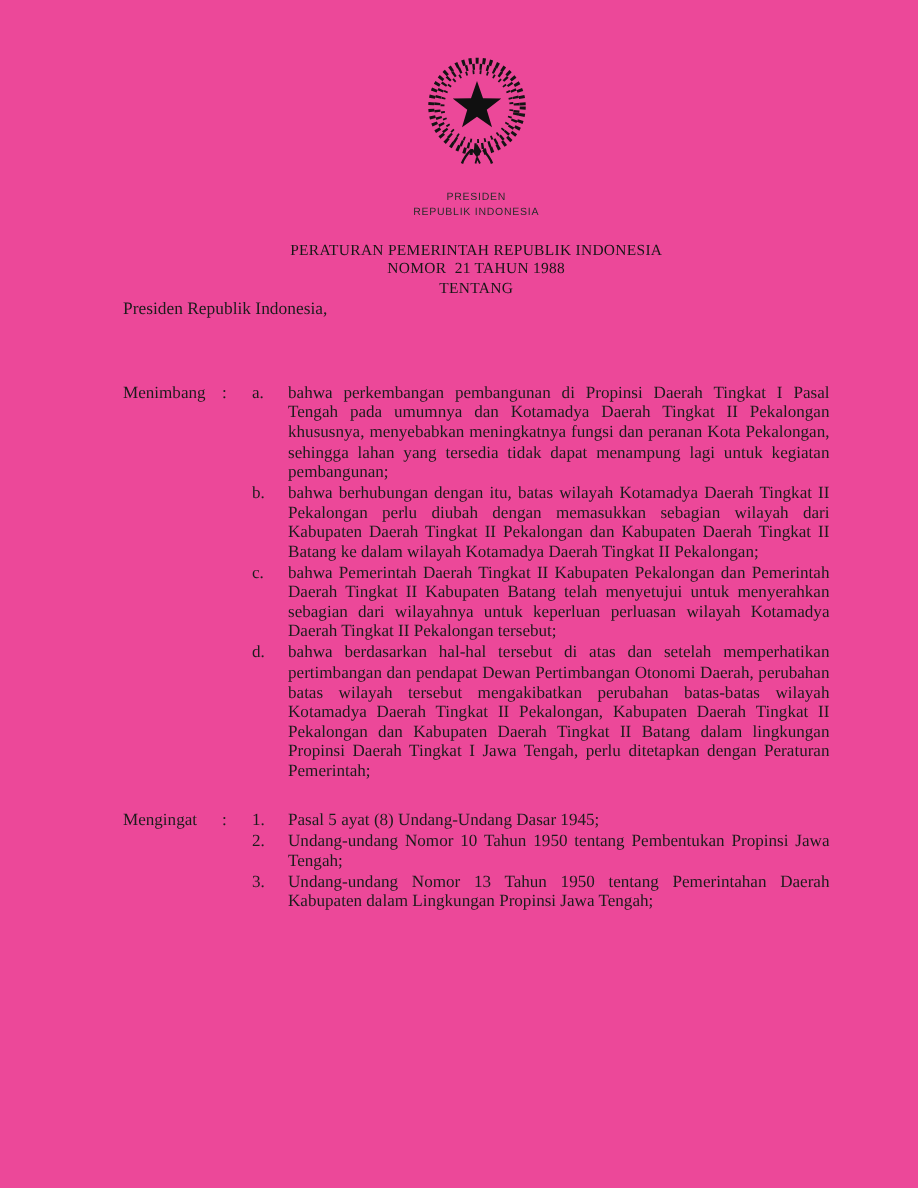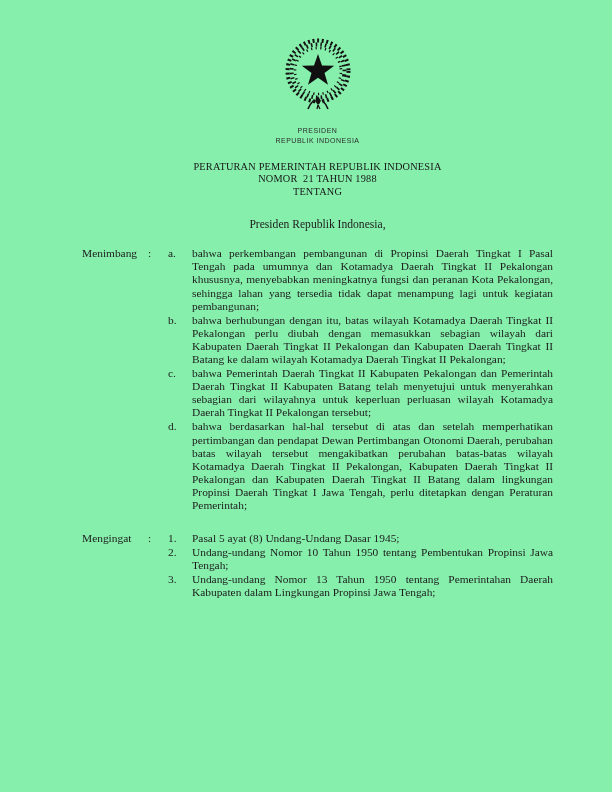--- a/index.html
+++ b/index.html
@@ -1,19 +1,19 @@
 <!DOCTYPE html>
 <html><head>
 <meta charset="utf-8">
 <style>
   * { margin:0; padding:0; box-sizing:border-box; }
   html, body { background:#ffffff; }
   .page {
     width:612px; height:792px;
-    background:#86efac;
+    background:#ec4899;
     font-family:"Liberation Serif", serif;
     color:#1c1c1c;
     position:relative;
     overflow:hidden;
     margin:0 auto;
   }
   .content { margin-left:82px; margin-right:59px; }
 
   .emblem-wrap { padding-top:38px; text-align:center; }
   .emblem-wrap svg { display:inline-block; }
@@ -33,32 +33,30 @@
     text-align:center;
     font-size:10.3px;
     line-height:12.4px;
     letter-spacing:0.2px;
     color:#161616;
   }
   .title-line { }
   .nomor-line { white-space:pre-wrap; }
 
   .opening {
-    margin-top:20px;
-    text-align:center;
     font-size:11.6px;
   }
 
   .section {
     display:flex;
     align-items:flex-start;
     font-size:11.4px;
     line-height:13.1px;
   }
-  .section-menimbang { margin-top:16px; }
+  .section-menimbang { margin-top:44px; }
   .section-mengingat { margin-top:20px; }
   .sec-label { width:66px; flex-shrink:0; }
   .sec-colon { width:20px; flex-shrink:0; }
   .sec-items { flex:1; }
   .item { display:flex; align-items:flex-start; }
   .item + .item { margin-top:1px; }
   .marker { width:24px; flex-shrink:0; }
   .itext { flex:1; text-align:justify; }
 </style>
 </head>

